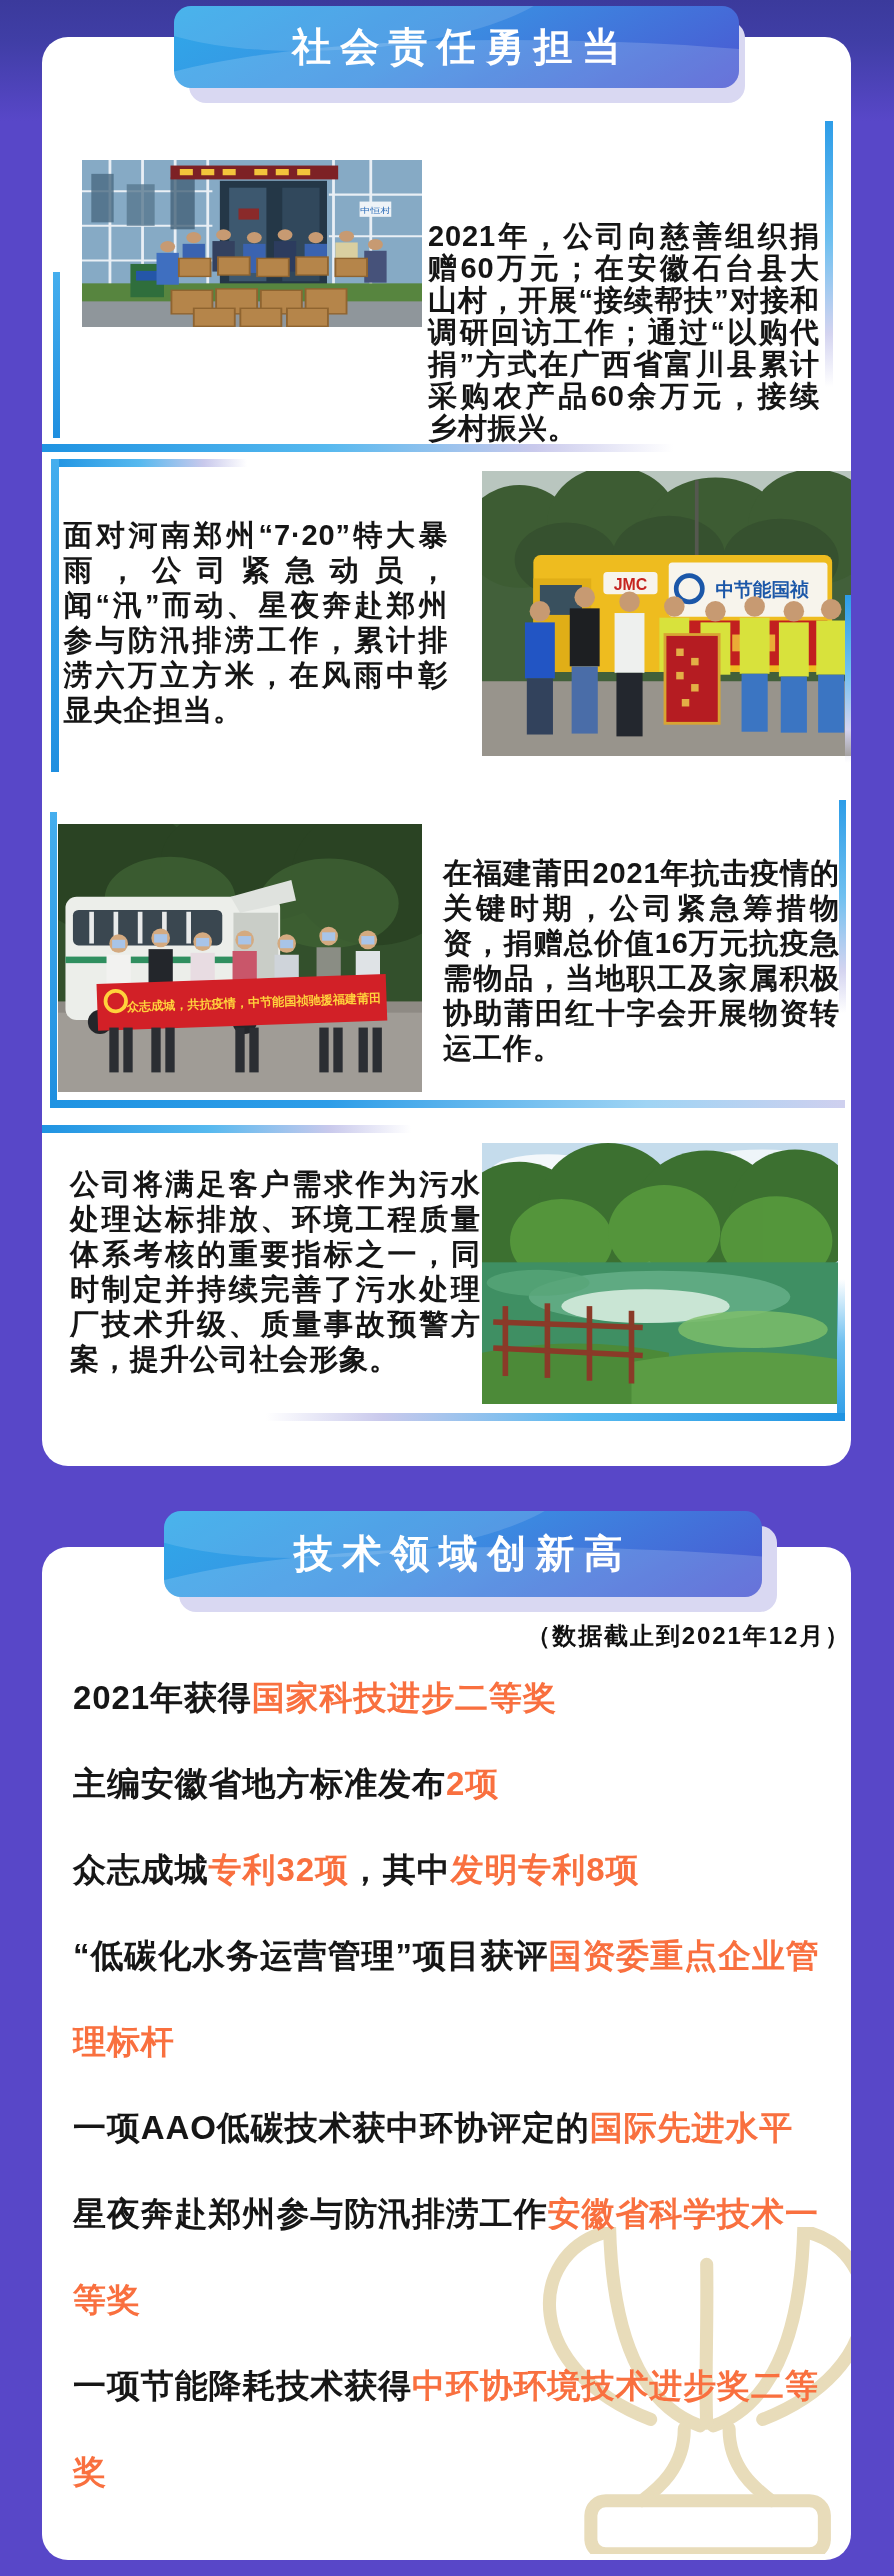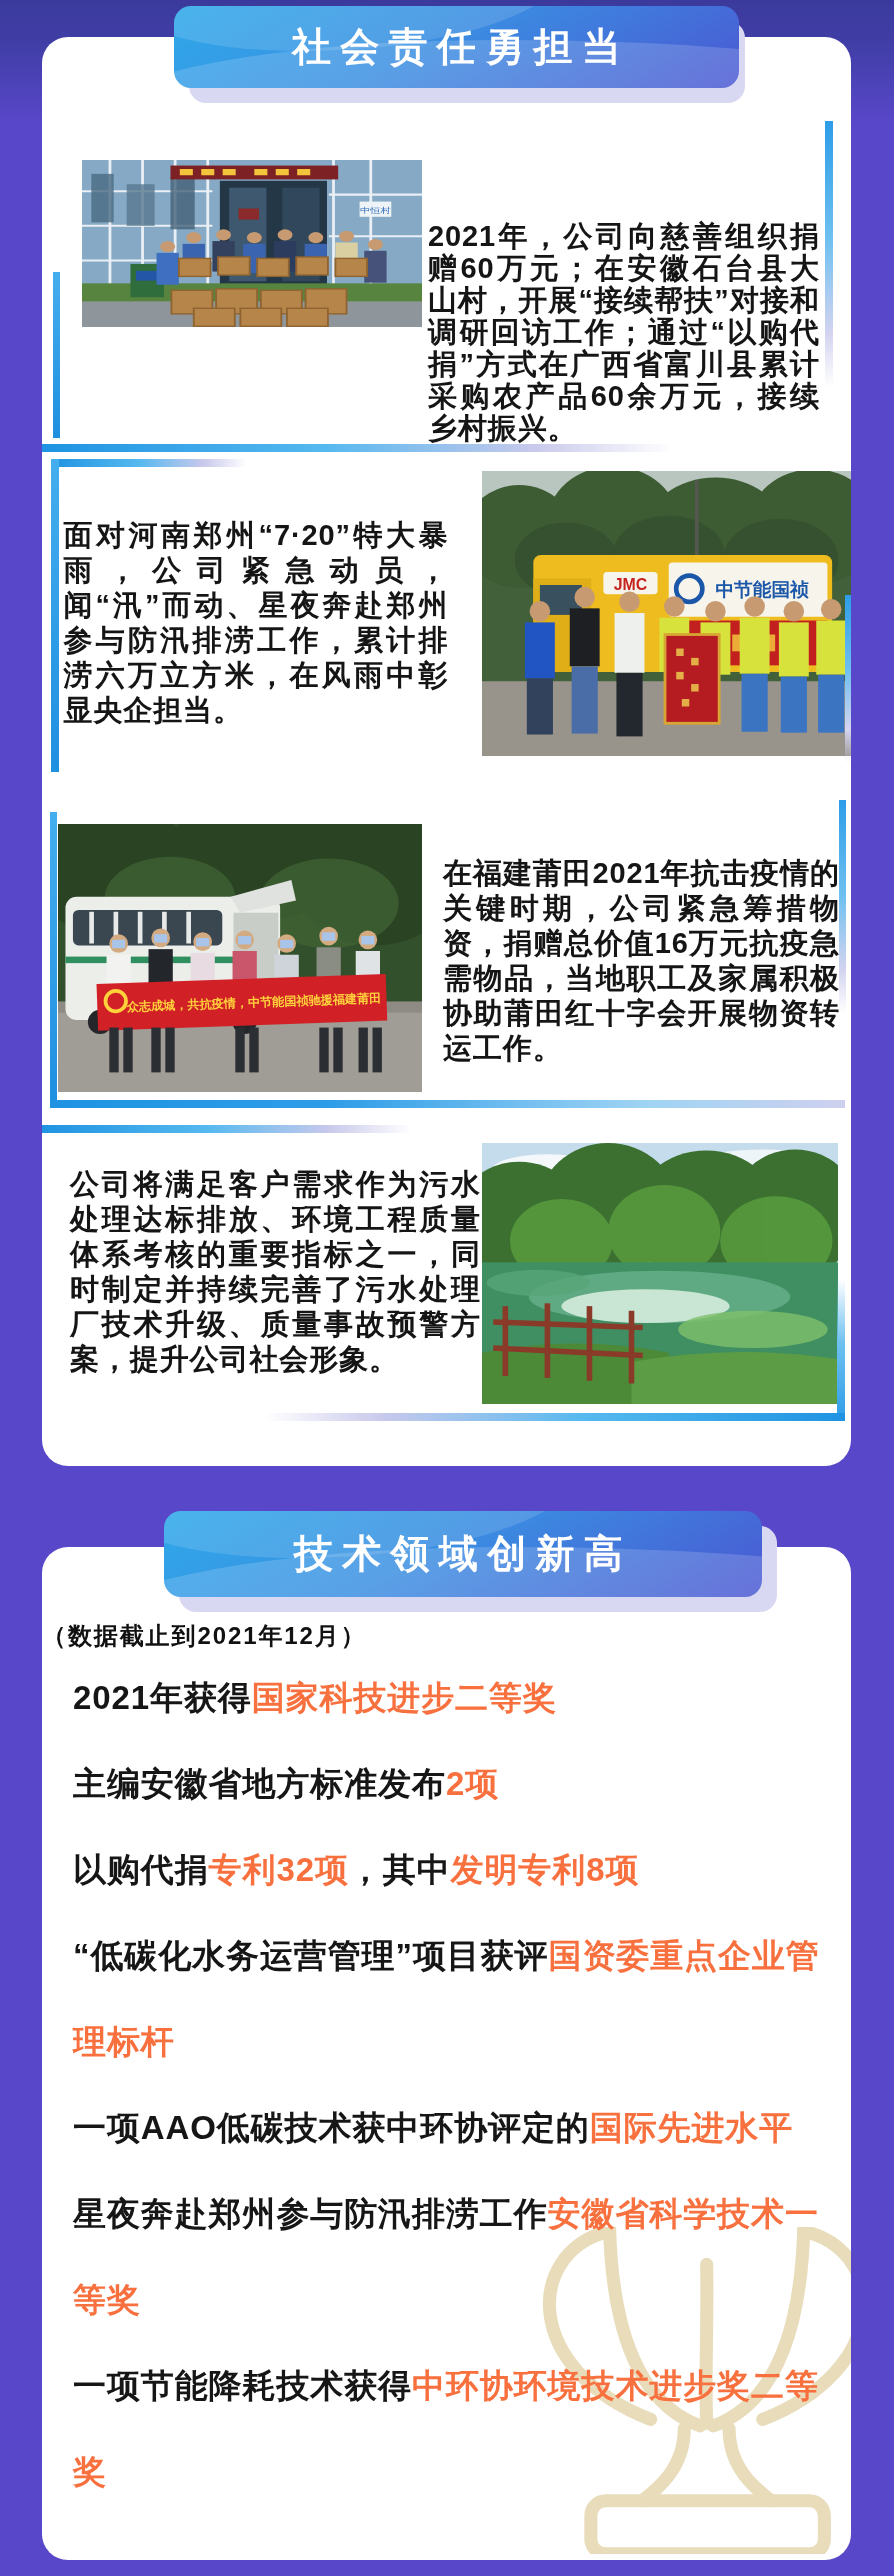--- a/index.html
+++ b/index.html
@@ -37,21 +37,21 @@
   .vbar-solid{background:linear-gradient(180deg,#45aeee,#1f8fe0);}
   .vline-fade{background:linear-gradient(180deg,#2d9de8 0%,#6fc0f0 45%,#d4d4f0 80%,rgba(212,212,240,0));}
   .vline-fadeup{background:linear-gradient(0deg,#2d9de8 0%,#6fc0f0 55%,rgba(212,212,240,0));}
   .hline-fade{background:linear-gradient(90deg,#1f93e2 0%,#56b9ef 45%,#c9c9ec 78%,rgba(201,201,236,0));}
   .hline-fade2{background:linear-gradient(90deg,#1f93e2 0%,#2d9de8 35%,#9fd4f4 75%,#cfd0ef 100%);}
   .hline-faderev{background:linear-gradient(270deg,#1f93e2 0%,#56b9ef 45%,#c9c9ec 80%,rgba(201,201,236,0));}
   
   .photo{position:absolute;overflow:hidden;}
   .photo svg{display:block;width:100%;height:100%;}
   
-  .subtitle{position:absolute;left:0;top:73px;width:100%;margin:0;text-align:left;
+  .subtitle{position:absolute;left:0;top:73px;width:100%;margin:0;text-align:right;
     color:#111;font-size:24px;font-weight:700;letter-spacing:1.9px;}
   .ach-list{position:absolute;left:31px;top:108px;width:747px;z-index:2;}
   .ach{margin:0;font-size:33px;line-height:86px;font-weight:700;color:#161616;letter-spacing:0.9px;}
   .ach .hl{color:#f9703f;}
   .trophy{position:absolute;left:448px;top:680px;width:439px;height:327px;z-index:1;}
 </style>
 </head>
 <body>
 
 <div class="page">
@@ -321,21 +321,21 @@
     </div>
     <div class="deco vline-fadeup" style="left:795px;top:1242px;width:7.5px;height:142px;"></div>
     <div class="deco hline-faderev" style="left:224px;top:1376px;width:579px;height:7.5px;"></div>
   </div>
 
   <div class="card card2">
     <p class="subtitle">（数据截止到2021年12月）</p>
     <div class="ach-list">
         <p class="ach"><span>2021年获得</span><span class="hl">国家科技进步二等奖</span></p>
         <p class="ach"><span>主编安徽省地方标准发布</span><span class="hl">2项</span></p>
-        <p class="ach"><span>以购代捐</span><span class="hl">专利32项</span><span>，其中</span><span class="hl">发明专利8项</span></p>
+        <p class="ach"><span>众志成城</span><span class="hl">专利32项</span><span>，其中</span><span class="hl">发明专利8项</span></p>
         <p class="ach"><span>“低碳化水务运营管理”项目获评</span><span class="hl">国资委重点企业管理标杆</span></p>
         <p class="ach"><span>一项AAO低碳技术获中环协评定的</span><span class="hl">国际先进水平</span></p>
         <p class="ach"><span>星夜奔赴郑州参与防汛排涝工作</span><span class="hl">安徽省科学技术一等奖</span></p>
         <p class="ach"><span>一项节能降耗技术获得</span><span class="hl">中环协环境技术进步奖二等奖</span></p>
       </div>
     <div class="trophy">
       <svg viewBox="0 0 470 350">
         <g fill="none" stroke="#e8dcba" stroke-width="14" stroke-linecap="round">
           <path d="M122,6 C40,30 34,152 172,206"></path>
           <path d="M342,6 C424,30 430,152 292,206"></path>

